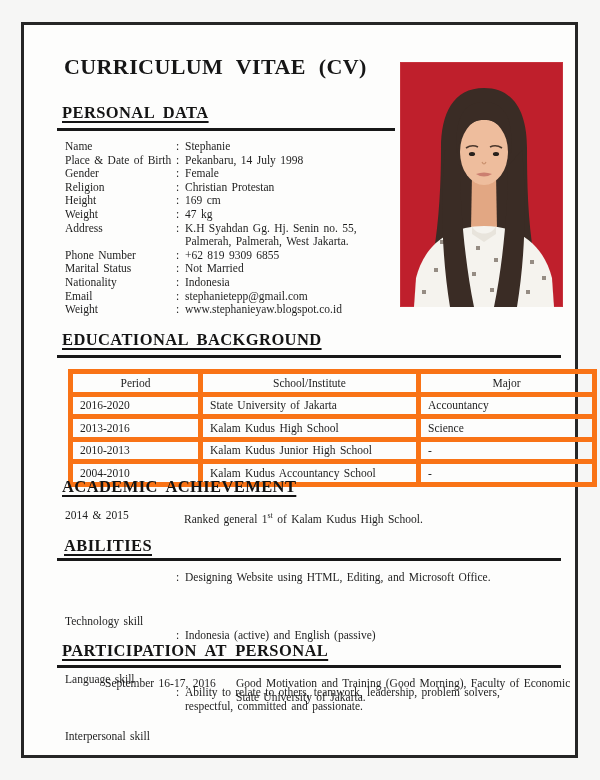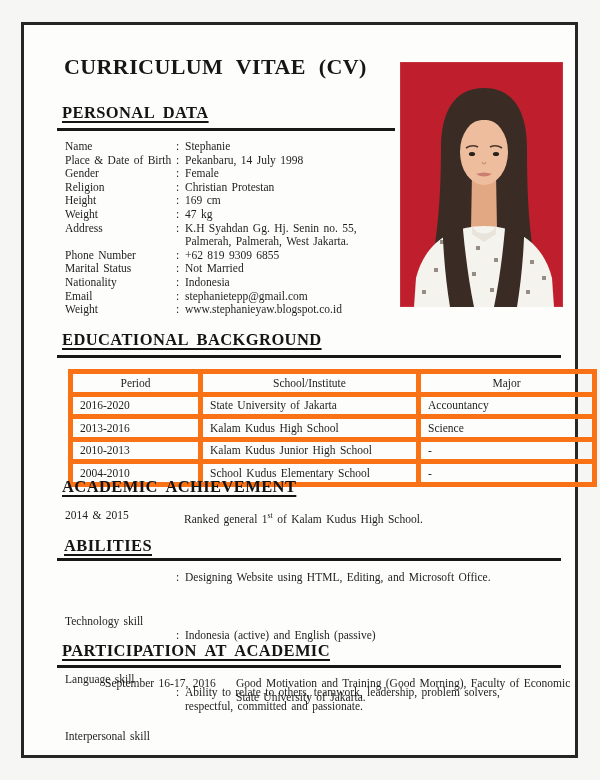--- a/index.html
+++ b/index.html
@@ -211,21 +211,21 @@
         <td>Kalam Kudus High  School</td>
         <td>Science</td>
       </tr>
       <tr>
         <td>2010-2013</td>
         <td>Kalam Kudus Junior  High  School</td>
         <td>-</td>
       </tr>
       <tr>
         <td>2004-2010</td>
-        <td>School Kudus Elementary  School</td>
+        <td>Kalam Kudus Accountancy  School</td>
         <td>-</td>
       </tr>
     </tbody>
   </table>
 
   <div class="sec-head" style="left:62px; top:477px;">ACADEMIC ACHIEVEMENT</div>
 
   <div class="entry-row body-text" style="left:65px; top:509px; width:480px;">
     <span class="acad-date">2014 &amp; 2015</span>
     <span class="acad-desc"><span>Ranked general 1</span><sup>st</sup><span> of Kalam Kudus High School.</span></span>
@@ -245,20 +245,20 @@
       <span class="acol">:</span>
       <span class="aval">Indonesia (active) and English (passive)</span>
     </div>
     <div class="afield">
       <span class="albl">Interpersonal skill</span>
       <span class="acol">:</span>
       <span class="aval">Ability to relate to others, teamwork, leadership, problem solvers, respectful, committed and passionate.</span>
     </div>
   </div>
 
-  <div class="sec-head" style="left:62px; top:641px;">PARTICIPATION AT ACADEMIC</div>
+  <div class="sec-head" style="left:62px; top:641px;">PARTICIPATION AT PERSONAL</div>
   <div class="rule" style="left:57px; top:665px; width:504px;"></div>
 
   <div class="entry-row body-text" style="left:65px; top:677px; width:485px;margin-left:40px;">
     <span class="sem-date">September 16-17, 2016</span>
     <span class="sem-desc">Good Motivation and Training (Good Morning), Faculty of Economic State University of Jakarta.</span>
   </div>
 </div>
 
 </body></html>

